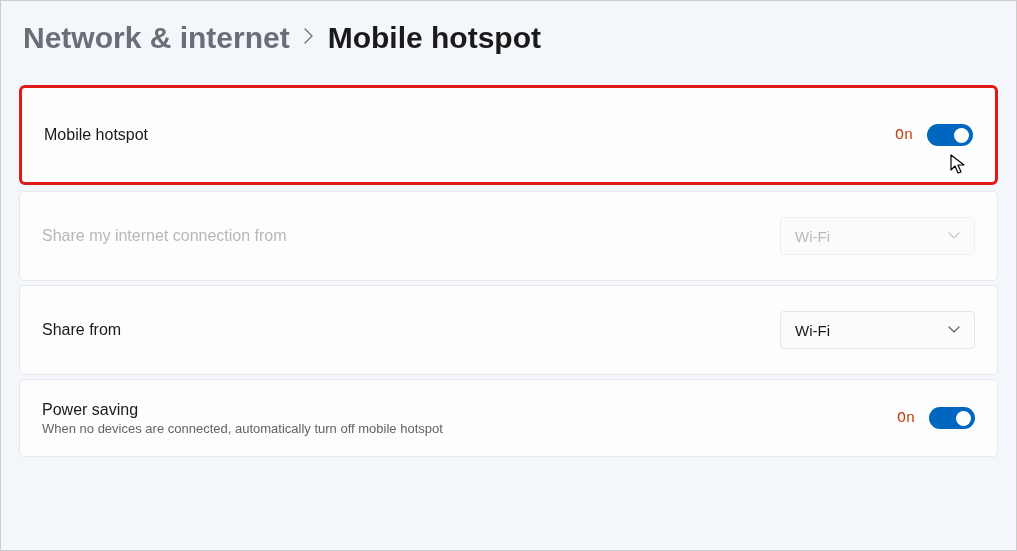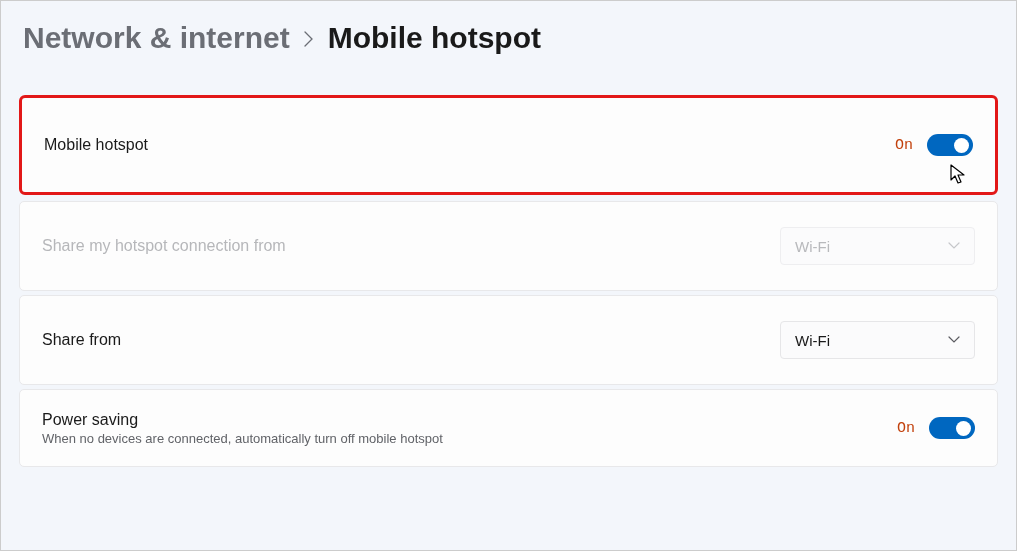--- a/index.html
+++ b/index.html
@@ -10,23 +10,22 @@
       height: 551px;
       overflow: hidden;
       padding: 2px;
       border: 1px solid #ccc;
     }
     .container {
       padding: 18px 16px 0 16px;
     }
     .breadcrumb {
       display: flex;
-      align-items: center;
       gap: 14px;
-      margin-bottom: 40px;
+      margin-bottom: 30px;
       padding-left: 4px;
     }
     .breadcrumb-parent {
       font-size: 30px;
       font-weight: 600;
       color: #6b6e75;
     }
     .chevron-sep {
       font-size: 22px;
       color: #6b6e75;
@@ -158,21 +157,21 @@
       <div class="toggle">
         <div class="toggle-knob"></div>
       </div>
     </div>
     <svg class="cursor-icon" viewBox="0 0 18 22">
       <path d="M2 1 L2 16 L6 12 L9 19 L12 18 L9 11 L15 11 Z" fill="#fff" stroke="#000" stroke-width="1.2" stroke-linejoin="round"></path>
     </svg>
   </div>
 
   <div class="card disabled" style="height:90px;">
-    <div class="card-label">Share my hotspot connection from</div>
+    <div class="card-label">Share my internet connection from</div>
     <div class="dropdown disabled">
       <span class="dropdown-label">Wi-Fi</span>
       <span class="chevron-down">
         <svg width="12" height="8" viewBox="0 0 12 8">
             <path d="M1 1 L6 6 L11 1" stroke="#c6c7ca" stroke-width="1.2" fill="none" stroke-linecap="round"></path>
           </svg>
       </span>
     </div>
   </div>
 

